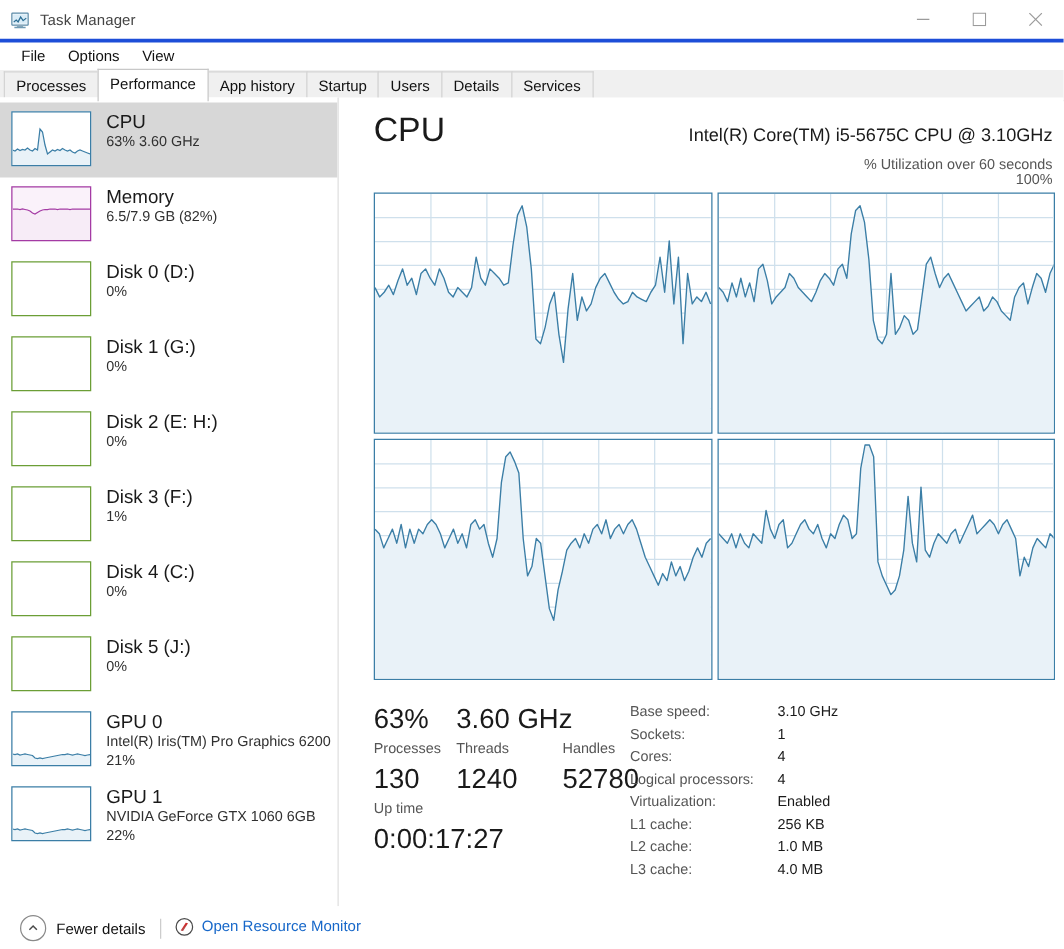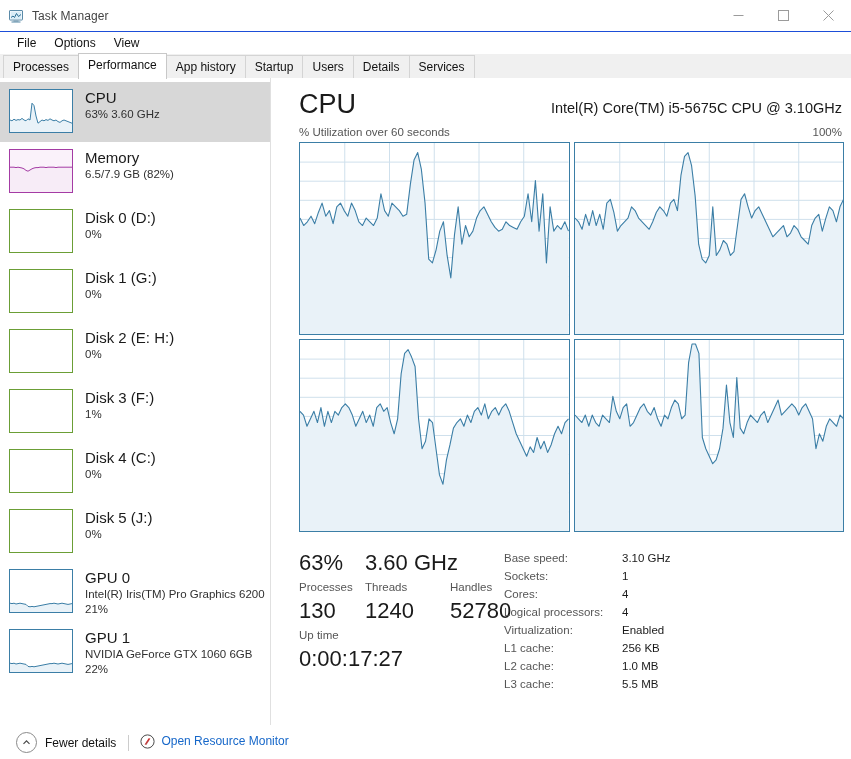--- a/index.html
+++ b/index.html
@@ -12,21 +12,21 @@
     color: #000;
     overflow: hidden;
     position: relative;
   }
   
   #titlebar {
     height: 31px;
     display: flex;
     align-items: center;
     background: #ffffff;
-    border-bottom: 1px solid #1d4ed8;
+    border-bottom: 3px solid #1d4ed8;
     position: relative;
   }
   #app-icon {
     width: 16px; height: 16px;
     margin-left: 8px; margin-right: 8px;
     flex: 0 0 auto;
   }
   #app-title {
     font-size: 12px;
     color: #444444;
@@ -182,20 +182,21 @@
     padding-right: 2px;
   }
   #axis-row {
     display: flex;
     justify-content: space-between;
     align-items: flex-end;
     font-size: 11.5px;
     color: #555555;
     margin-top: 6px;
     padding-right: 2px;
+    flex-direction: column;
   }
 
   
   #graph-grid {
     margin-top: 4px;
     display: grid;
     grid-template-columns: 1fr 1fr;
     grid-template-rows: 193px 193px;
     gap: 4px 4px;
     width: 545px;
@@ -607,21 +608,21 @@
           <div class="info-row">
             <div class="info-key">L1 cache:</div>
             <div class="info-val">256 KB</div>
           </div>
           <div class="info-row">
             <div class="info-key">L2 cache:</div>
             <div class="info-val">1.0 MB</div>
           </div>
           <div class="info-row">
             <div class="info-key">L3 cache:</div>
-            <div class="info-val">5.5 MB</div>
+            <div class="info-val">4.0 MB</div>
           </div>
         </div>
     </div>
   </div>
 </div>
 
 <div id="statusbar">
   <div id="fewer-details">
     <span class="chev">
       <svg width="11" height="11" viewBox="0 0 11 11">

